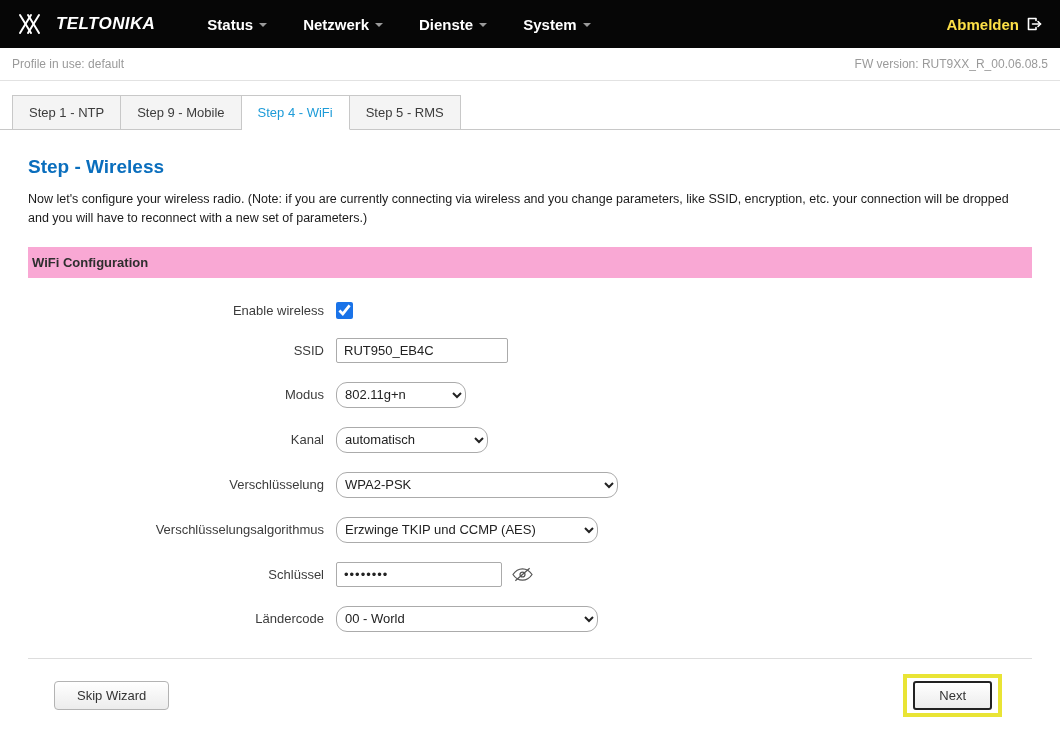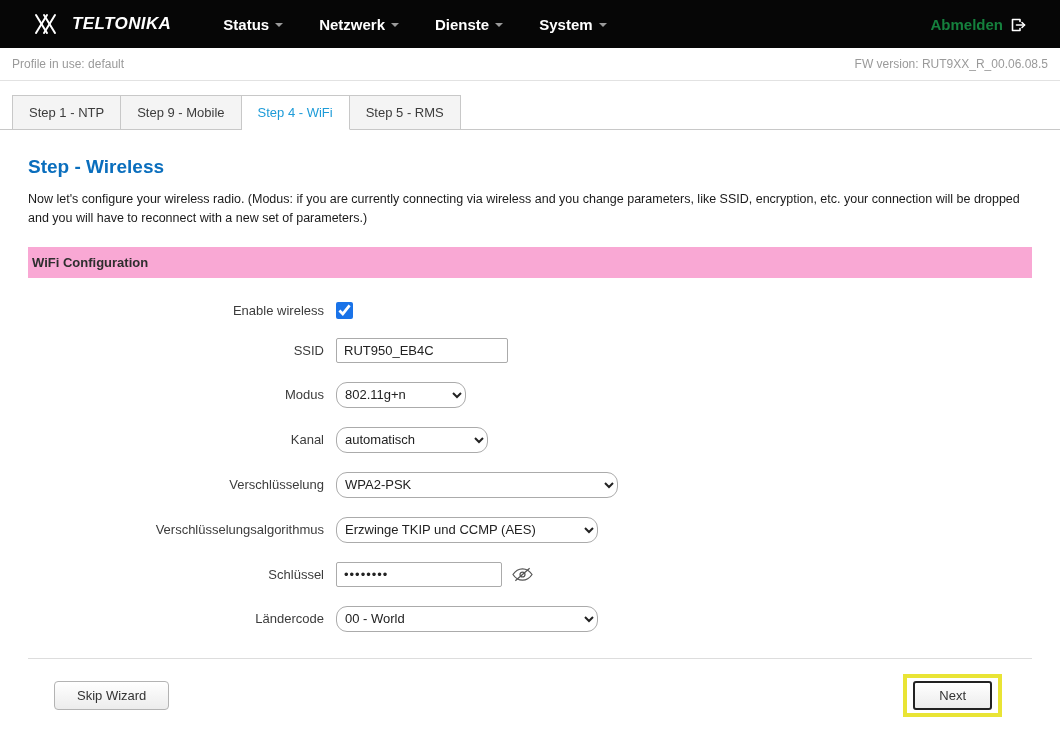--- a/index.html
+++ b/index.html
@@ -11,21 +11,21 @@
     font-family: "Liberation Sans", sans-serif;
     color: #222;
   }
 
   
   .navbar {
     background: #060606;
     height: 48px;
     display: flex;
     align-items: center;
-    padding: 0 34px;
+    padding: 0 18px;
   }
   .brand { display: flex; align-items: center; gap: 6px; margin-right: 52px; }
   .brand-text {
     color: #fff;
     font-style: italic;
     font-weight: 800;
     font-size: 17px;
     letter-spacing: 0.4px;
   }
   .nav-items { display: flex; align-items: center; gap: 36px; }
@@ -34,22 +34,22 @@
     color: #fff; font-weight: bold; font-size: 15px; cursor: pointer;
   }
   .caret {
     width: 0; height: 0; margin-top: 2px;
     border-left: 4px solid transparent;
     border-right: 4px solid transparent;
     border-top: 4px solid #9a9a9a;
   }
   .logout {
     margin-left: auto;
-    display: flex; align-items: flex-end; gap: 7px;
-    color: #15803d; font-weight: bold; font-size: 15px; cursor: pointer;
+    display: flex; align-items: flex-start; gap: 7px;
+    color: #fde047; font-weight: bold; font-size: 15px; cursor: pointer;
   }
 
   
   .meta-row {
     display: flex; justify-content: space-between; align-items: center;
     padding: 9px 12px;
     font-size: 12px; color: #9a9a9a;
     border-bottom: 1px solid #e2e2e2;
   }
 
@@ -191,21 +191,21 @@
 
 <div class="tabs">
   <div class="tab">Step 1 - NTP</div>
   <div class="tab">Step 9 - Mobile</div>
   <div class="tab active">Step 4 - WiFi</div>
   <div class="tab">Step 5 - RMS</div>
 </div>
 
 <main class="content">
   <h1 class="page-title">Step - Wireless</h1>
-  <p class="description">Now let's configure your wireless radio. (Modus: if you are currently connecting via wireless and you change parameters, like SSID, encryption, etc. your connection will be dropped and you will have to reconnect with a new set of parameters.)</p>
+  <p class="description">Now let's configure your wireless radio. (Note: if you are currently connecting via wireless and you change parameters, like SSID, encryption, etc. your connection will be dropped and you will have to reconnect with a new set of parameters.)</p>
 
   <div class="section-header">WiFi Configuration</div>
 
   <form>
     <div class="form-row">
       <label class="form-label">Enable wireless</label>
       <input type="checkbox" checked="true" style="">
     </div>
 
     <div class="form-row">

